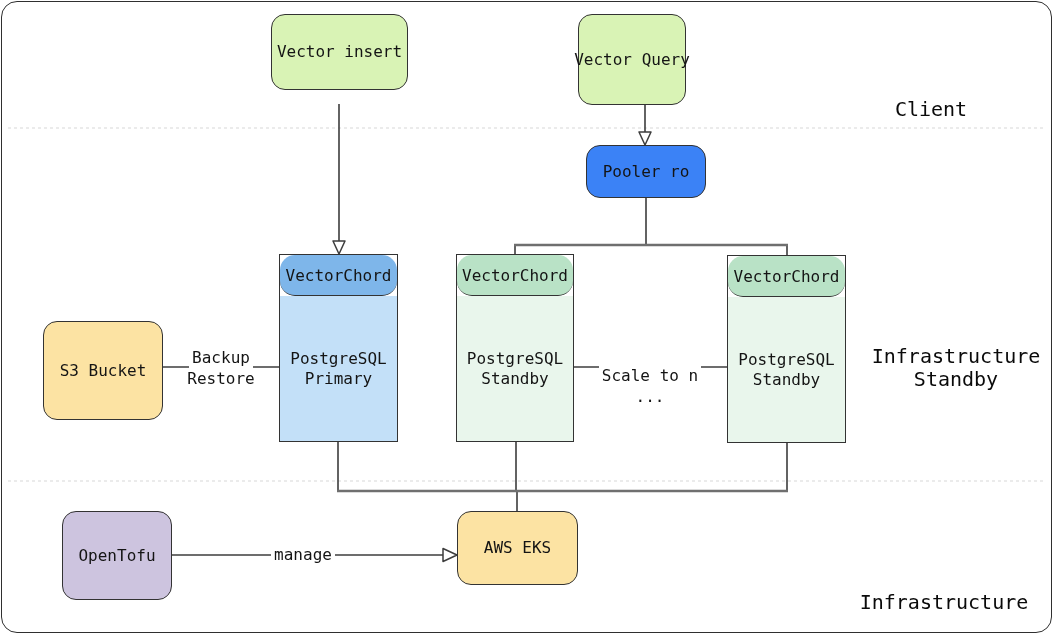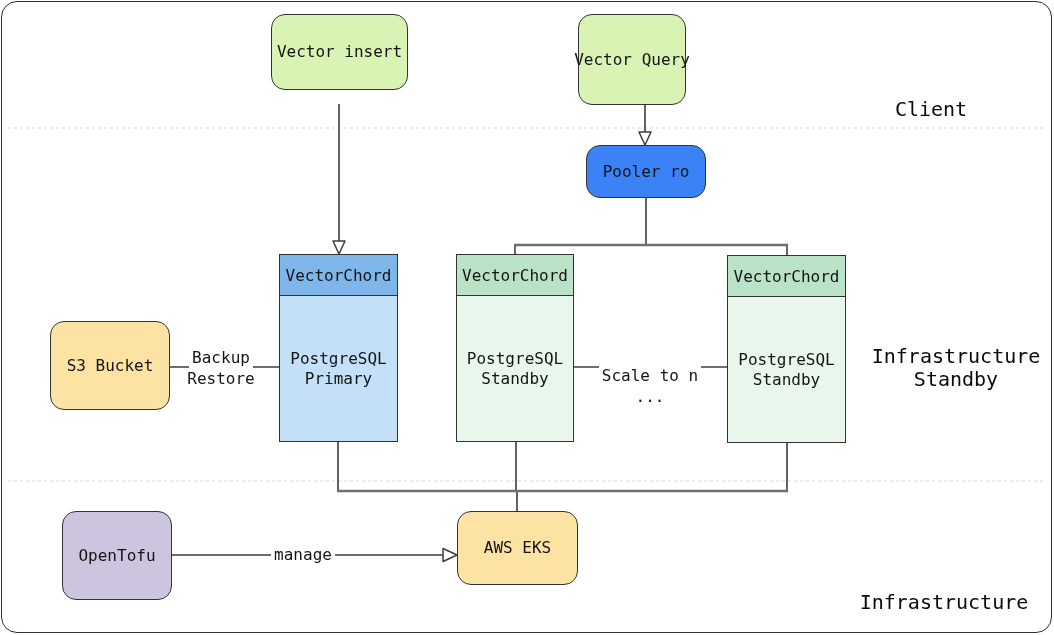--- a/index.html
+++ b/index.html
@@ -27,21 +27,21 @@
   .fill-blue{background:#3b82f6;}
   .fill-yellow{background:#fce3a3;}
   .fill-purple{background:#cdc4df;}
 
   .cluster{
     position:absolute;z-index:2;border:1.5px solid #333333;box-sizing:border-box;
     display:flex;flex-direction:column;font-size:16px;text-align:center;
   }
   .cluster-header{
     height:40px;flex:0 0 40px;border-bottom:1.5px solid #333333;
-    display:flex;align-items:center;justify-content:center;
+    display:flex;align-items:center;justify-content:center;border-radius:15px;
   }
   .cluster-body{
     flex:1;display:flex;flex-direction:column;align-items:center;justify-content:center;
     line-height:20px;
   }
   .hdr-blue{background:#7eb6ea;}
   .body-blue{background:#c3e0f8;}
   .hdr-green{background:#b9e2c6;}
   .body-green{background:#e9f6ec;}
 
@@ -123,21 +123,21 @@
   <div class="cluster" style="left:727px;top:255px;width:119px;height:188px;">
     <div class="cluster-header hdr-green">
       <span>VectorChord</span>
     </div>
     <div class="cluster-body body-green">
       <span>PostgreSQL</span>
       <span>Standby</span>
     </div>
   </div>
 
-  <div class="node rounded fill-yellow" style="left:50px;top:321px;width:120px;height:89px;justify-content:center;">
+  <div class="node rounded fill-yellow" style="left:43px;top:321px;width:120px;height:99px;justify-content:center;">
     <span>S3 Bucket</span>
   </div>
 
   <div class="node rounded fill-purple" style="left:62px;top:511px;width:110px;height:89px;">
     <span>OpenTofu</span>
   </div>
 
   <div class="node rounded fill-yellow" style="left:457px;top:511px;width:121px;height:74px;">
     <span>AWS EKS</span>
   </div>

